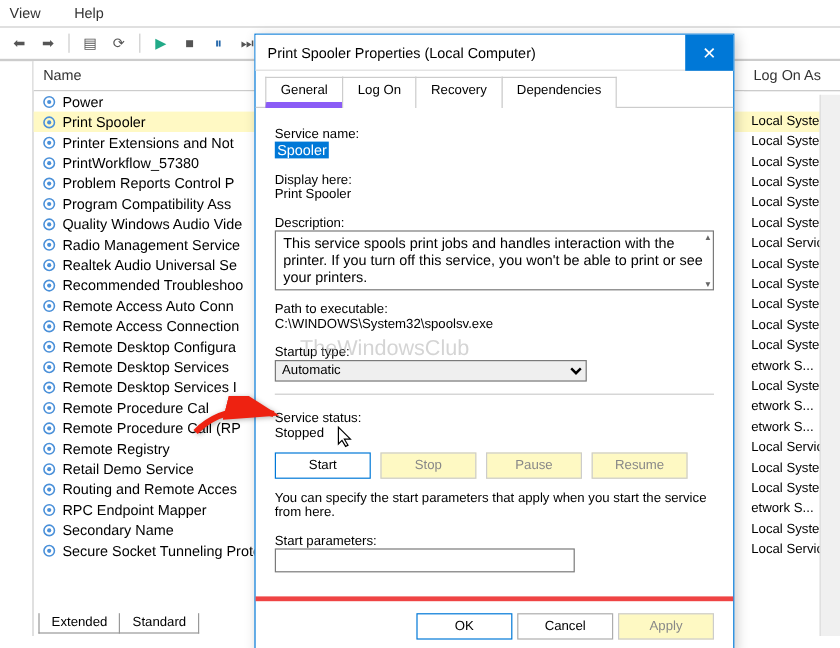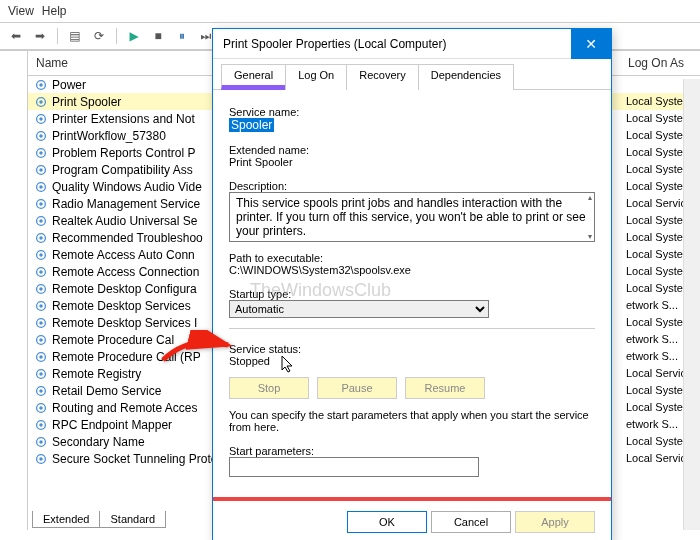--- a/index.html
+++ b/index.html
@@ -1,17 +1,17 @@
 <!DOCTYPE html>
 <html><head>
 <meta charset="utf-8">
 <style>
 * { box-sizing: border-box; margin: 0; padding: 0; font-family: 'Segoe UI', Tahoma, sans-serif; font-size: 12px; }
 body { background: #fff; position: relative; width: 700px; height: 540px; overflow: hidden; }
-.menubar { padding: 4px 8px; display: flex; gap: 8px; color: #333; }
+.menubar { padding: 4px 8px; display: flex; gap: 28px; color: #333; }
 .menubar span { cursor: default; }
 .toolbar { border-top: 1px solid #ccc; border-bottom: 1px solid #ccc; padding: 3px 6px; display: flex; gap: 4px; align-items: center; }
 .tbtn { width: 20px; height: 20px; display: flex; align-items: center; justify-content: center; color: #555; }
 .tsep { width: 1px; height: 16px; background: #ccc; margin: 0 3px; }
 .main { display: flex; height: 480px; border-top: 1px solid #ccc; }
 .side { width: 28px; border-right: 1px solid #ccc; }
 .list { flex: 1; position: relative; }
 .colhead { border-bottom: 1px solid #ccc; padding: 5px 8px; font-weight: 400; color: #333; background: #fff; }
 .row { display: flex; align-items: center; padding: 2px 6px; height: 17px; white-space: nowrap; overflow: hidden; }
 .row.sel { background: #fff9c4; }
@@ -287,21 +287,21 @@
     <div class="dtab">Log On</div>
     <div class="dtab">Recovery</div>
     <div class="dtab">Dependencies</div>
   </div>
   <div class="dbody">
     <div class="field">
         <div class="flabel">Service name:</div>
         <div class="fval"><span class="hl">Spooler</span></div>
       </div>
     <div class="field">
-        <div class="flabel">Extended name:</div>
+        <div class="flabel">Display here:</div>
         <div class="fval">Print Spooler</div>
       </div>
     <div class="field">
         <div class="flabel">Description:</div>
         <div class="fval">
           <div class="desc"><span>This service spools print jobs and handles interaction with the printer.  If you turn off this service, you won't be able to print or see your printers.</span><div class="sbar"></div></div>
         </div>
       </div>
     <div class="field" style="display:block;margin-bottom:4px">
         <div style="font-size:11px">Path to executable:</div>
@@ -310,20 +310,21 @@
     <div class="field" style="margin-top:10px">
         <div class="flabel">Startup type:</div>
         <div class="fval"><select class="startup"><option>Automatic</option></select></div>
       </div>
     <hr class="hr">
     <div class="field">
         <div class="flabel">Service status:</div>
         <div class="fval">Stopped</div>
       </div>
     <div class="btnrow">
+      <button class="btn act">Start</button>
       <button class="btn dis">Stop</button>
       <button class="btn dis">Pause</button>
       <button class="btn dis">Resume</button>
     </div>
     <div class="note">You can specify the start parameters that apply when you start the service from here.</div>
     <div class="field">
         <div class="flabel" style="width:100px">Start parameters:</div>
         <input class="pinput" style="">
       </div>
   </div>

